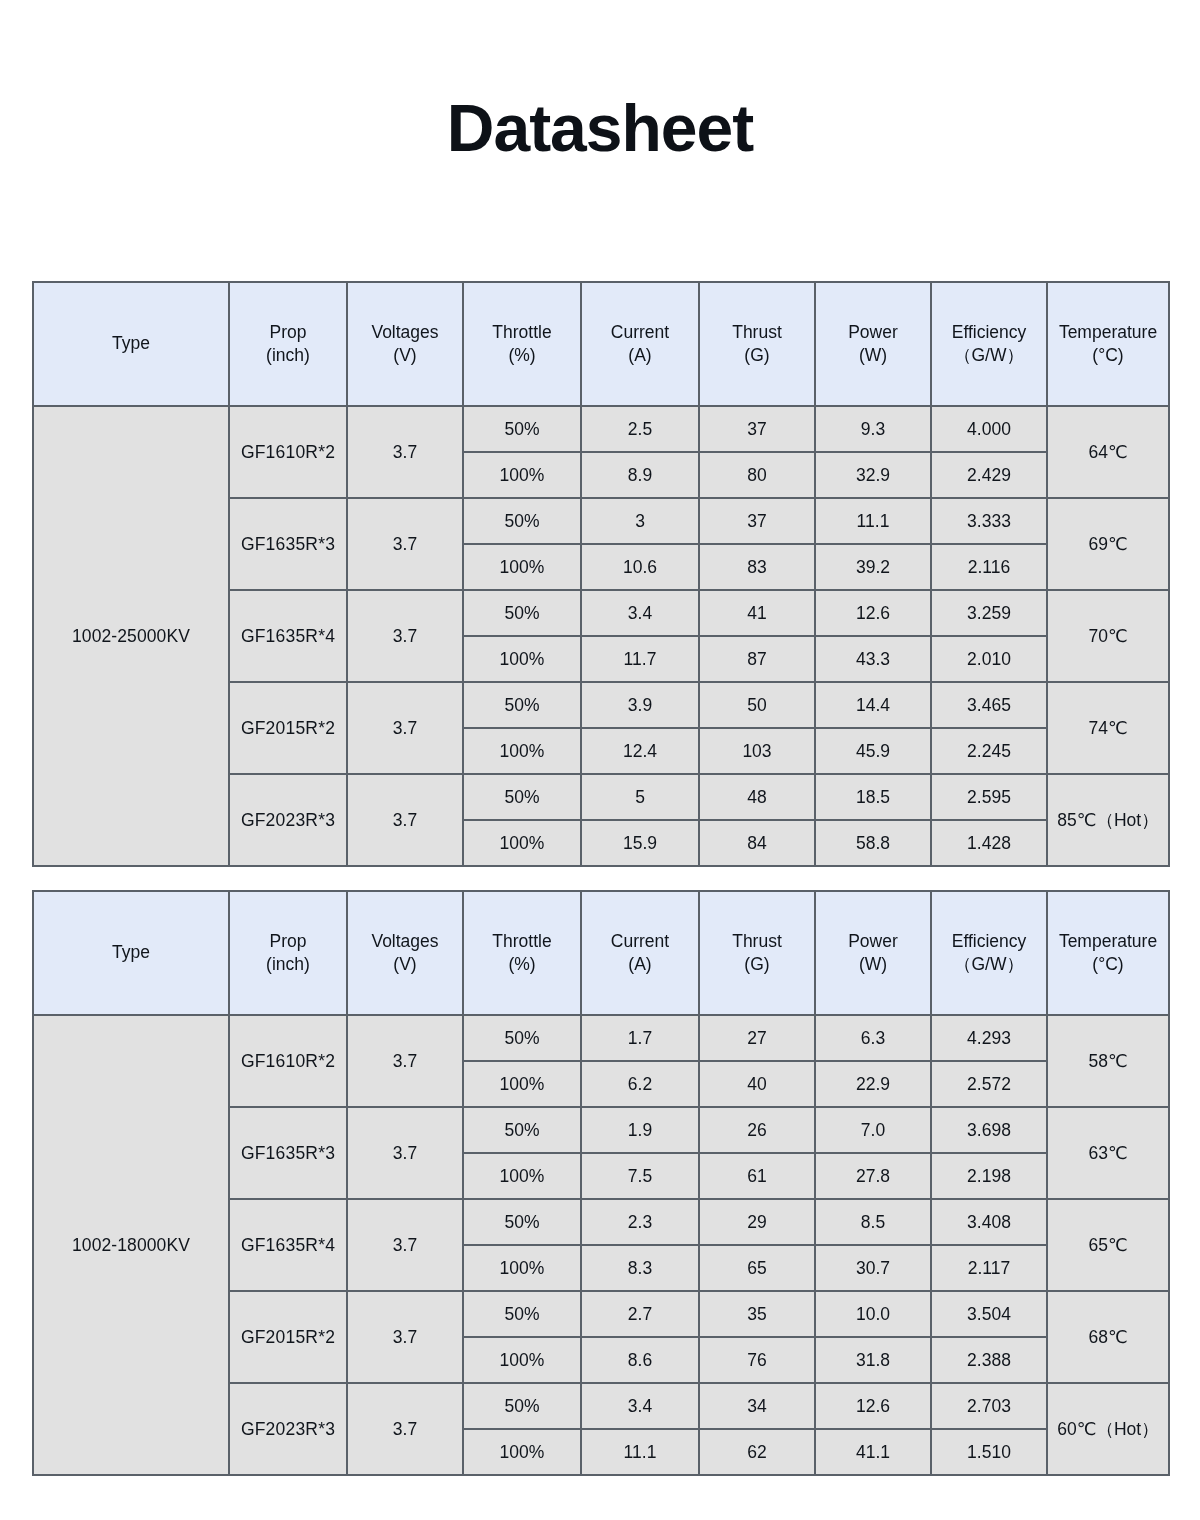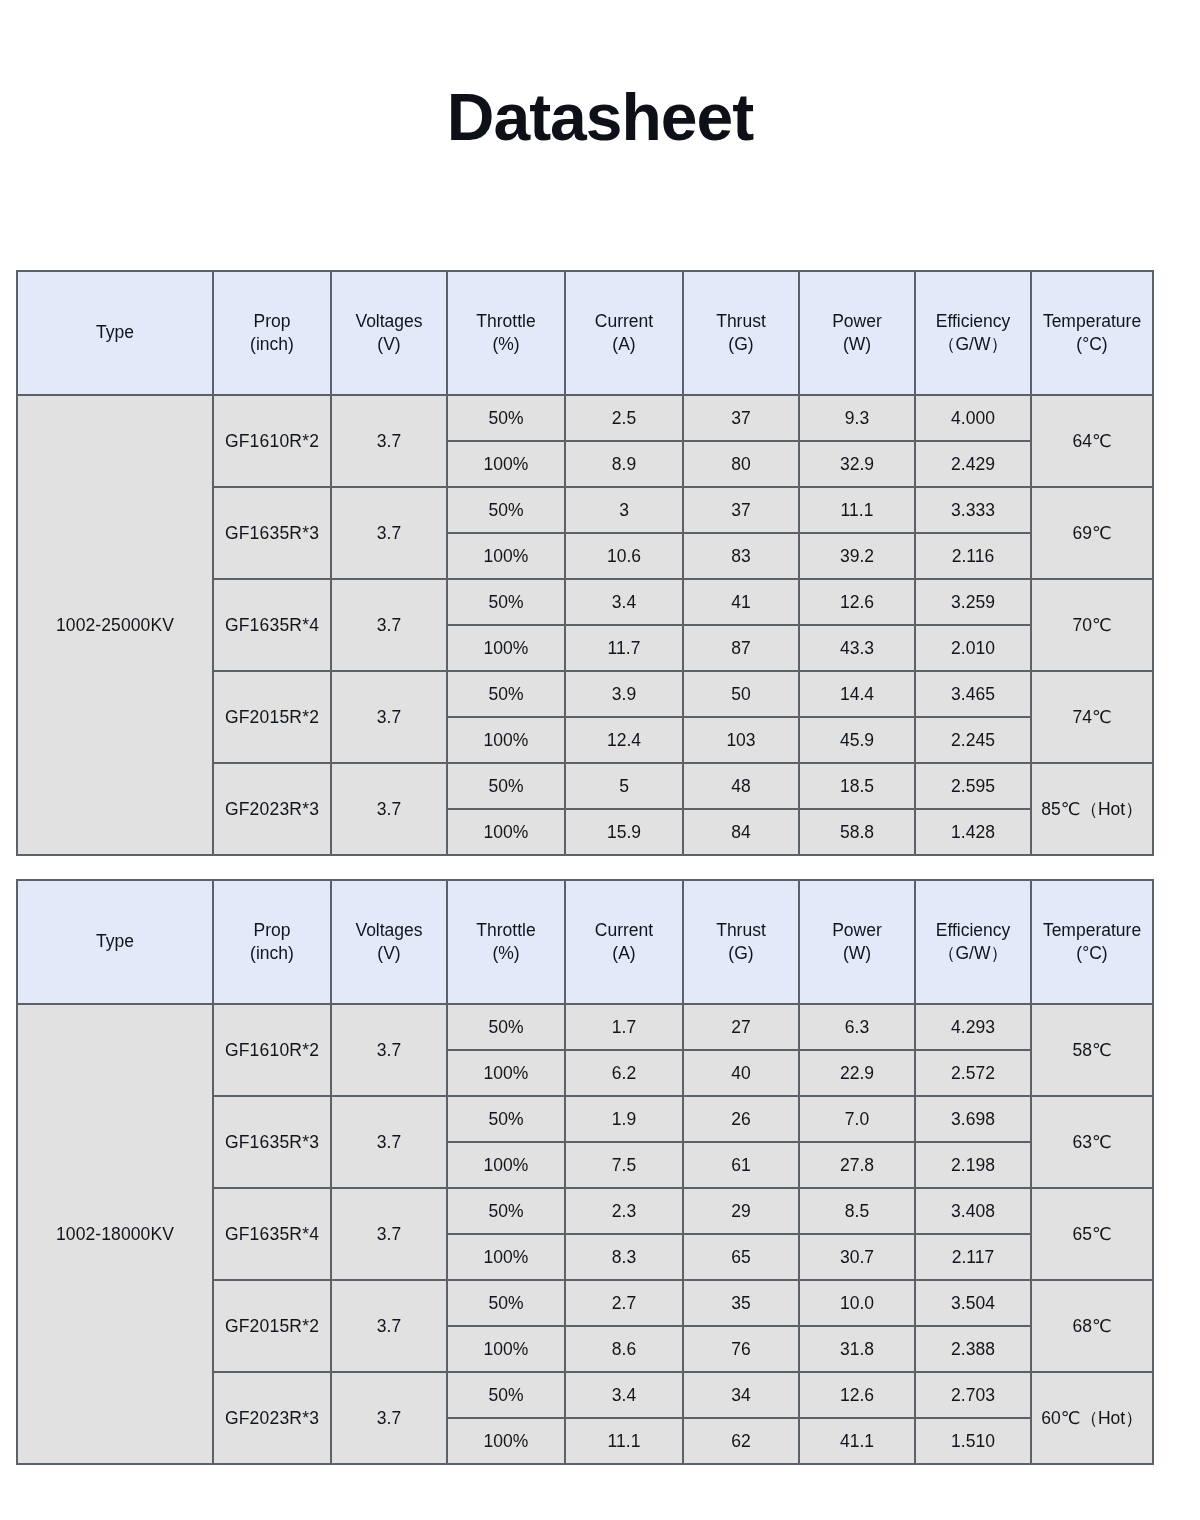--- a/index.html
+++ b/index.html
@@ -19,28 +19,28 @@
     width: 1200px;
     height: 1520px;
     box-sizing: border-box;
   }
   .doc-title {
     text-align: center;
     font-size: 66px;
     font-weight: bold;
     letter-spacing: -1px;
     color: #0d1117;
-    margin: 5px;
+    margin: 16px;
     padding-top: 78px;
     line-height: 1.05;
   }
 
   .table-wrap {
     position: absolute;
-    left: 16px;
+    left: 32px;
     width: 1136px;
   }
   #table-block-1 { top: 265px; }
   #table-block-2 { top: 874px; }
 
   table.ds {
     border-collapse: collapse;
     width: 1136px;
     table-layout: fixed;
     background: #e1e1e1;

